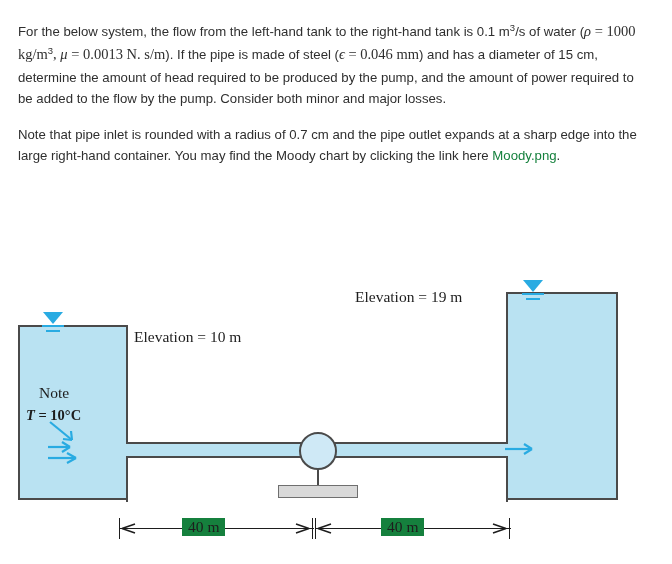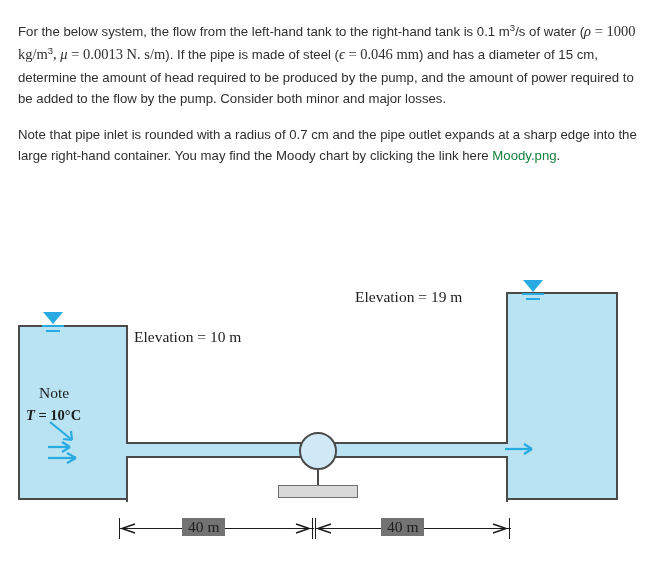--- a/index.html
+++ b/index.html
@@ -247,21 +247,21 @@
     top: 0;
     width: 0;
     height: 21px;
     border-left: 1.6px solid #1d1d1d;
   }
   .dimtext {
     position: absolute;
     font-family: "Liberation Serif", serif;
     font-size: 15.5px;
     color: #1d1d1d;
-    background: #737373;
+    background: #15803d;
     padding: 0 6px;
     top: -0.5px;
   }
 </style>
 </head>
 <body>
 
 <div class="page">
 
   <div class="prose">

